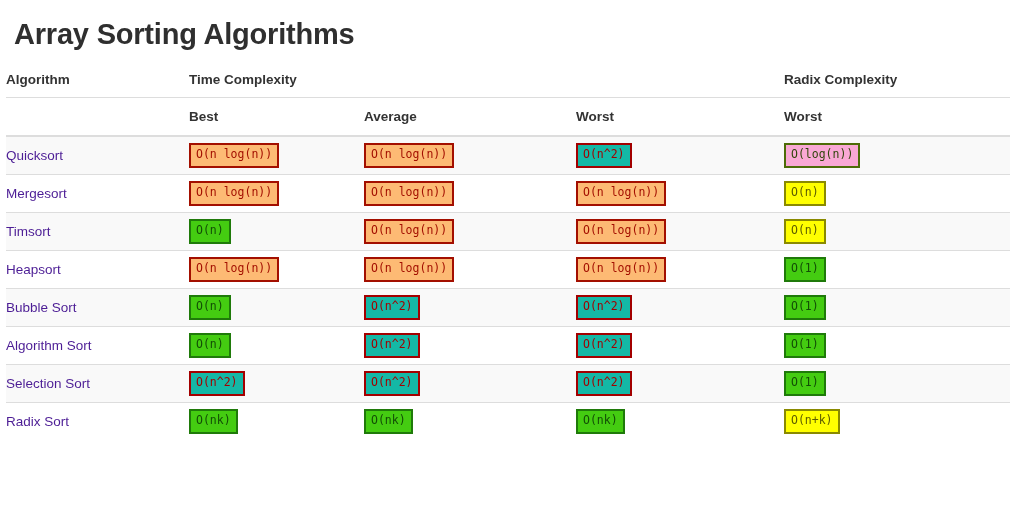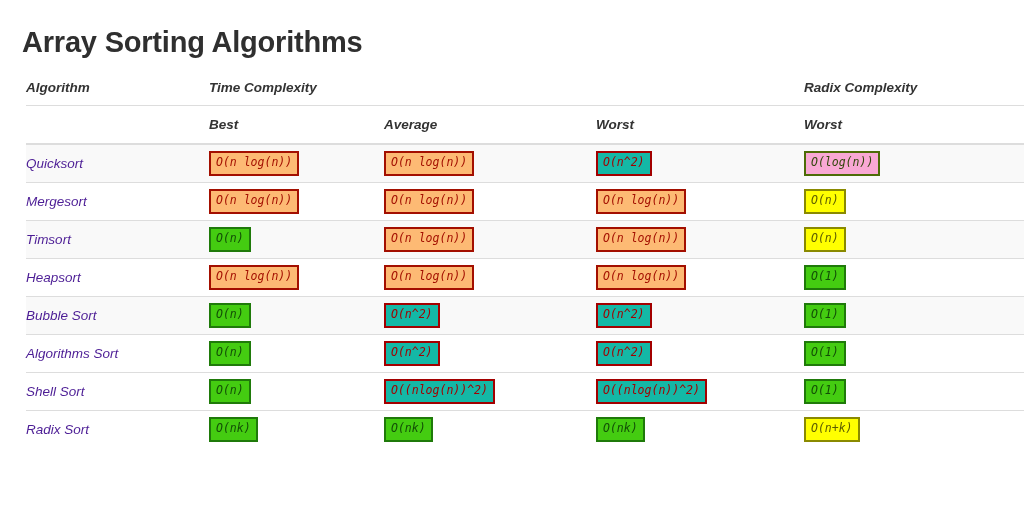--- a/index.html
+++ b/index.html
@@ -13,39 +13,38 @@
     overflow: hidden;
     font-family: "Liberation Sans", sans-serif;
     color: #333333;
     -webkit-font-smoothing: antialiased;
   }
   .page {
     width: 1024px;
     height: 518px;
     position: relative;
     box-sizing: border-box;
-    padding: 12px;
+    padding: 4px;
   }
   .page-title {
     font-size: 29px;
     font-weight: bold;
     color: #2f2f2f;
     margin: 0;
     padding: 12px 0 0 10px;
     line-height: 1.25;
     letter-spacing: -0.2px;
   }
   table.complexity-table {
     width: 1004px;
-    margin-left: 14px;
+    margin-left: 2px;
     margin-top: 12px;
     border-collapse: collapse;
     table-layout: fixed;
     font-size: 13px;
-    font-style: italic;
   }
   table.complexity-table col.c-alg   { width: 183px; }
   table.complexity-table col.c-best  { width: 175px; }
   table.complexity-table col.c-avg   { width: 212px; }
   table.complexity-table col.c-worst { width: 208px; }
   table.complexity-table col.c-space { width: 226px; }
 
   thead th {
     text-align: left;
     font-weight: bold;
@@ -183,31 +182,31 @@
           <td><span class="badge green">O(1)</span></td>
         </tr>
         <tr class="striped">
           <td><a class="alg-link">Bubble Sort</a></td>
           <td><span class="badge green">O(n)</span></td>
           <td><span class="badge red">O(n^2)</span></td>
           <td><span class="badge red">O(n^2)</span></td>
           <td><span class="badge green">O(1)</span></td>
         </tr>
         <tr>
-          <td><a class="alg-link">Algorithms Sort</a></td>
+          <td><a class="alg-link">Algorithm Sort</a></td>
           <td><span class="badge green">O(n)</span></td>
           <td><span class="badge red">O(n^2)</span></td>
           <td><span class="badge red">O(n^2)</span></td>
           <td><span class="badge green">O(1)</span></td>
         </tr>
-        <tr>
-          <td><a class="alg-link">Shell Sort</a></td>
-          <td><span class="badge green">O(n)</span></td>
-          <td><span class="badge red">O((nlog(n))^2)</span></td>
-          <td><span class="badge red">O((nlog(n))^2)</span></td>
+        <tr class="striped">
+          <td><a class="alg-link">Selection Sort</a></td>
+          <td><span class="badge red">O(n^2)</span></td>
+          <td><span class="badge red">O(n^2)</span></td>
+          <td><span class="badge red">O(n^2)</span></td>
           <td><span class="badge green">O(1)</span></td>
         </tr>
         <tr>
           <td><a class="alg-link">Radix Sort</a></td>
           <td><span class="badge green">O(nk)</span></td>
           <td><span class="badge green">O(nk)</span></td>
           <td><span class="badge green">O(nk)</span></td>
           <td><span class="badge yellow">O(n+k)</span></td>
         </tr>
       </tbody>

